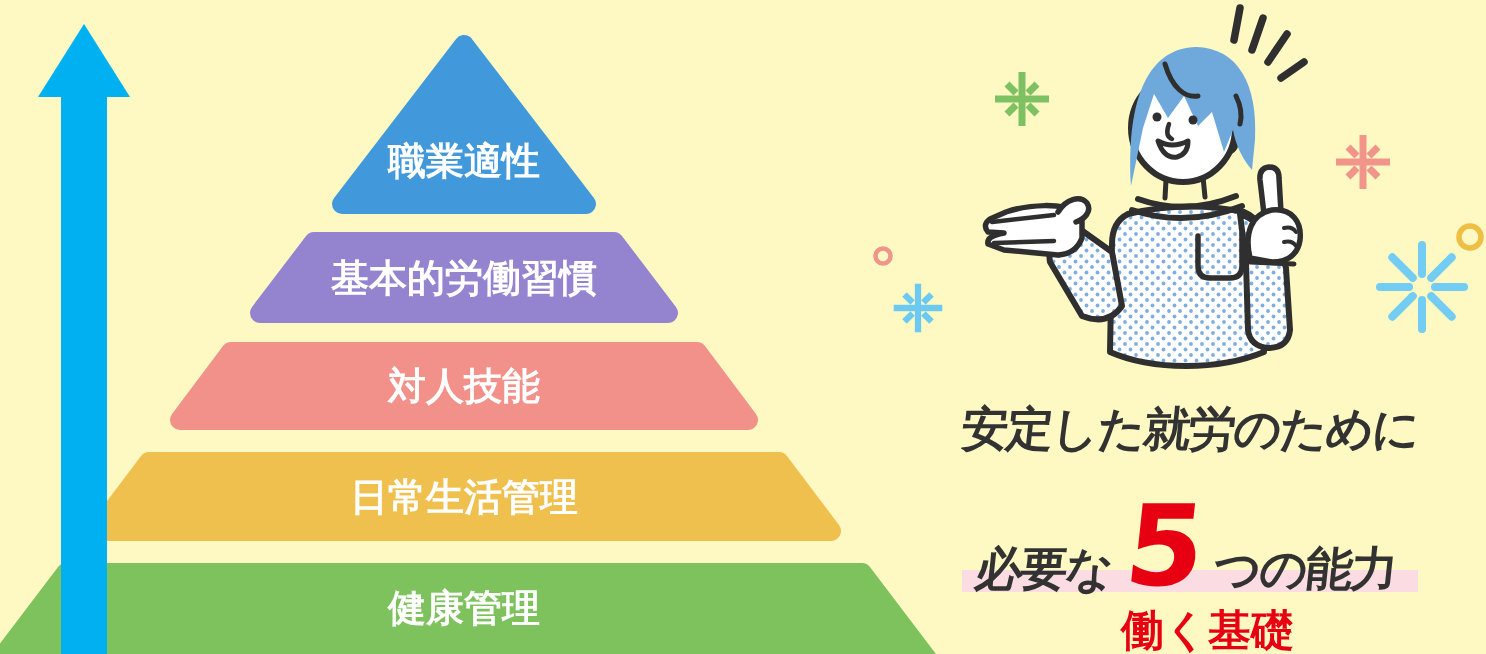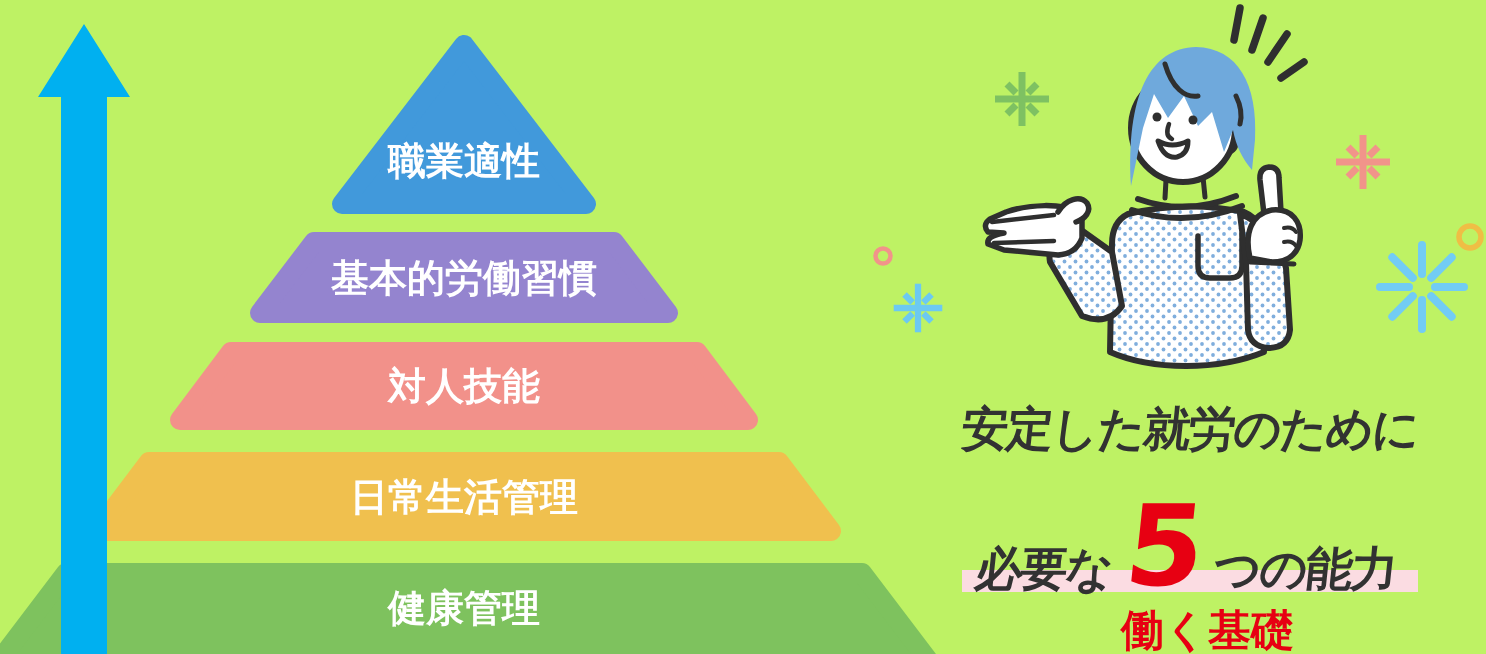--- a/index.html
+++ b/index.html
@@ -1,16 +1,16 @@
 <!DOCTYPE html>
 <html><head>
 <meta charset="utf-8">
 <style>
   html,body{margin:0;padding:0;background:#ffffff;}
-  .stage{position:relative;width:1486px;height:654px;overflow:hidden;background:#bef264;
+  .stage{position:relative;width:1486px;height:654px;overflow:hidden;background:#fef9c3;
          font-family:"DejaVu Sans","Liberation Sans",sans-serif;}
   .main-svg{position:absolute;left:0;top:0;width:1486px;height:654px;display:block;}
   .band-label{font-family:"DejaVu Sans","Liberation Sans",sans-serif;
               font-size:38px;font-weight:700;fill:#ffffff;text-anchor:middle;}
   .caption-line1{position:absolute;left:925px;top:398px;width:530px;text-align:center;
                  white-space:nowrap;font-size:47px;font-weight:900;color:#323232;
                  letter-spacing:-2px;transform:skewX(-6deg);z-index:3;}
   .caption-highlight{position:absolute;left:962px;top:570px;width:456px;height:22px;
                      background:#FBDCE2;z-index:1;}
   .caption-line2{position:absolute;left:925px;top:468px;width:530px;height:124px;

